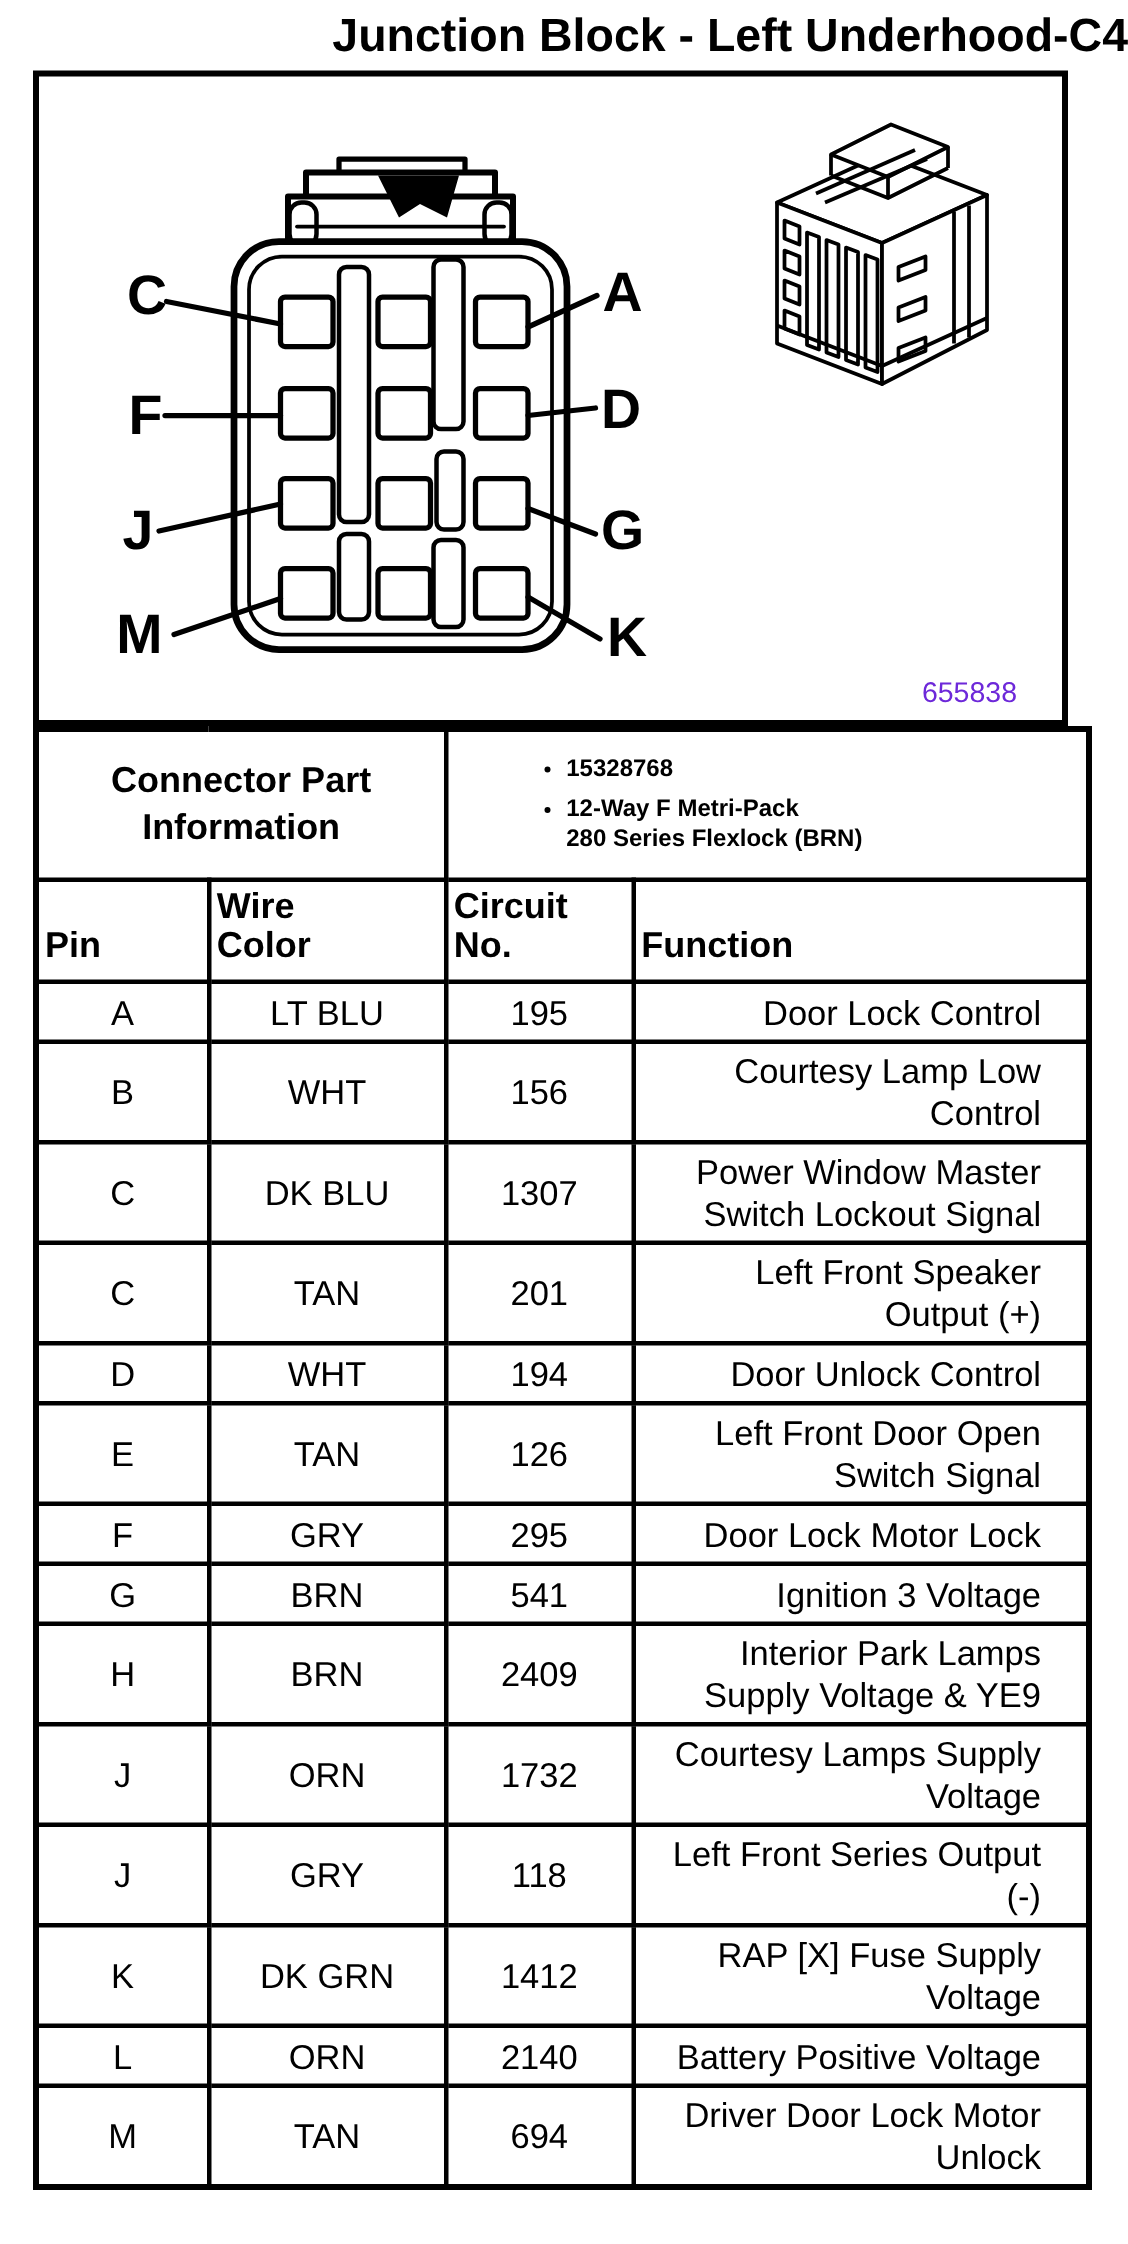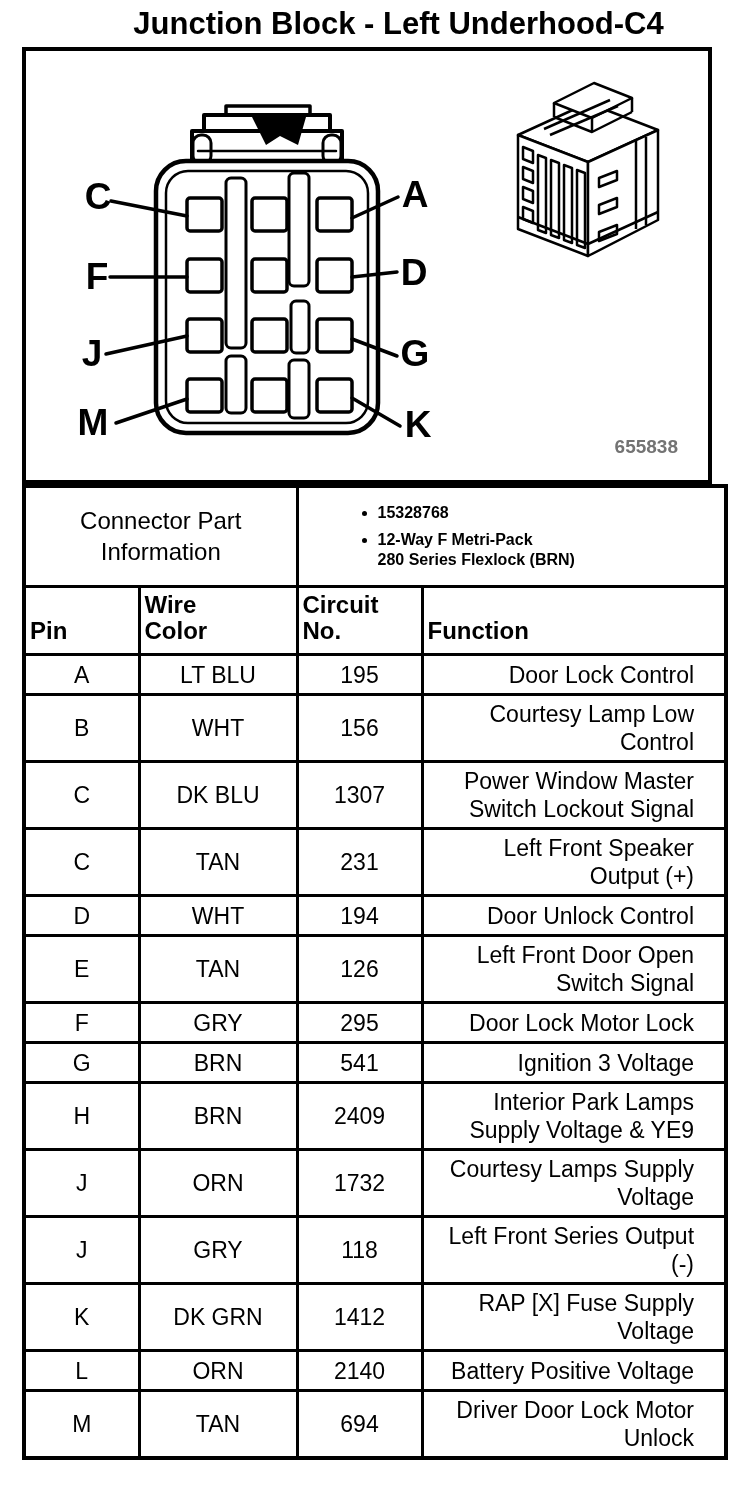--- a/index.html
+++ b/index.html
@@ -1,39 +1,39 @@
 <!DOCTYPE html>
 <html><head>
 <meta charset="utf-8">
 <style>
   html, body { margin:0; padding:0; }
   body {
     width:752px; height:1496px; background:#fff; color:#000;
     font-family:"Liberation Sans", sans-serif; overflow:hidden;
   }
   h1.title {
-    margin:6px 0 5px 0; text-align:center;
+    margin:6px 0 5px 0; text-align:right;
     font-size:31px; font-weight:bold; letter-spacing:0px;padding-left:45px;
   }
   .figure-box {
     position:relative; margin-left:22px; width:690px; height:437px;
     border:4px solid #000; box-sizing:border-box; background:#fff;
   }
   .figure-box svg { display:block; }
   .fig-num {
-    position:absolute; right:30px; bottom:22px;
-    font-size:19px; color:#737373;font-weight:bold;
+    position:absolute; right:30px; bottom:6px;
+    font-size:19px; color:#6d28d9;
   }
   table.conn {
     border-collapse:collapse; margin-left:22px; width:702px;
     table-layout:fixed; border:4px solid #000;
   }
   table.conn th, table.conn td { border:3px solid #000; box-sizing:border-box; }
   .part-label {
-    font-size:24px; font-weight:normal; text-align:center; vertical-align:middle;
+    font-size:24px; font-weight:bold; text-align:center; vertical-align:middle;
     white-space:pre-line; line-height:1.3;
   }
   .part-bullets { vertical-align:middle; }
   .part-bullets ul { margin:6px 0; padding-left:78px; }
   .part-bullets li {
     font-size:16px; font-weight:bold; white-space:pre-line;
     line-height:1.22; margin:7px 0;
   }
   tr.part-row { height:100px; }
   tr.head-row { height:64px; }
@@ -194,21 +194,21 @@
   </tr>
   <tr class="data-row">
     <td>C</td>
     <td>DK BLU</td>
     <td>1307</td>
     <td class="fn">Power Window Master Switch Lockout Signal</td>
   </tr>
   <tr class="data-row">
     <td>C</td>
     <td>TAN</td>
-    <td>231</td>
+    <td>201</td>
     <td class="fn">Left Front Speaker Output (+)</td>
   </tr>
   <tr class="data-row">
     <td>D</td>
     <td>WHT</td>
     <td>194</td>
     <td class="fn">Door Unlock Control</td>
   </tr>
   <tr class="data-row">
     <td>E</td>

